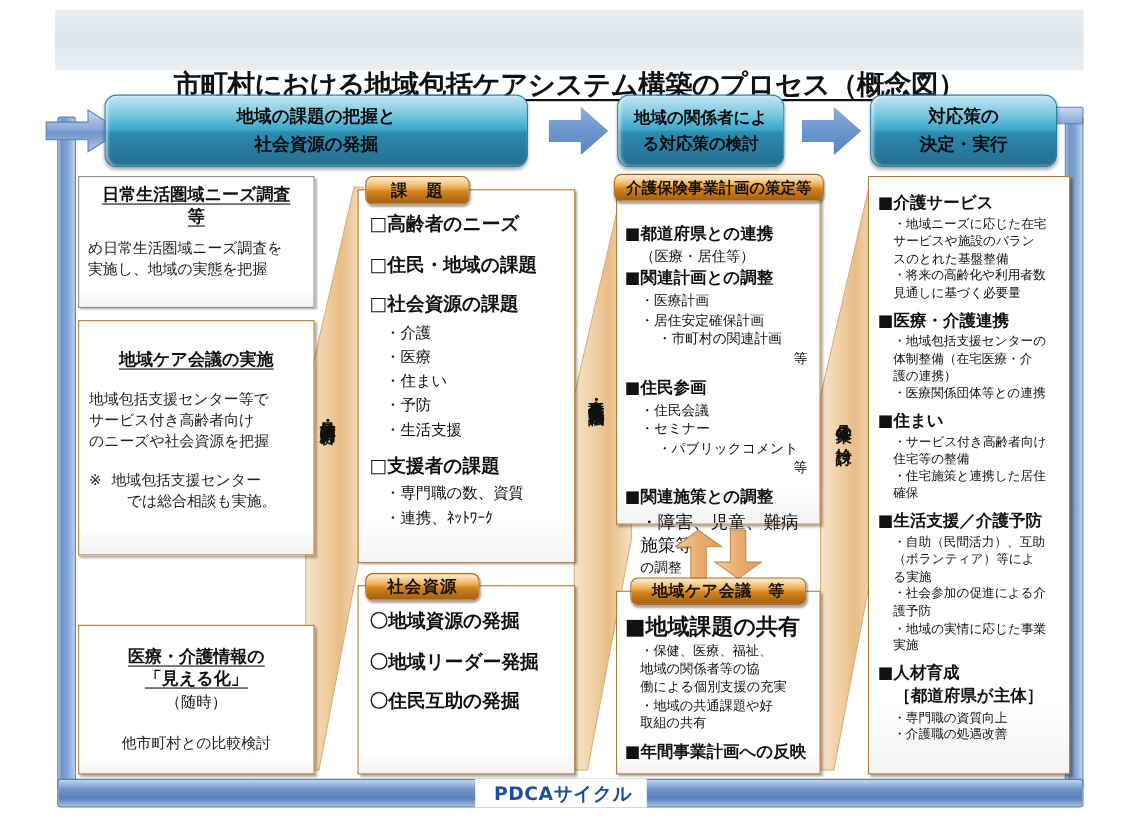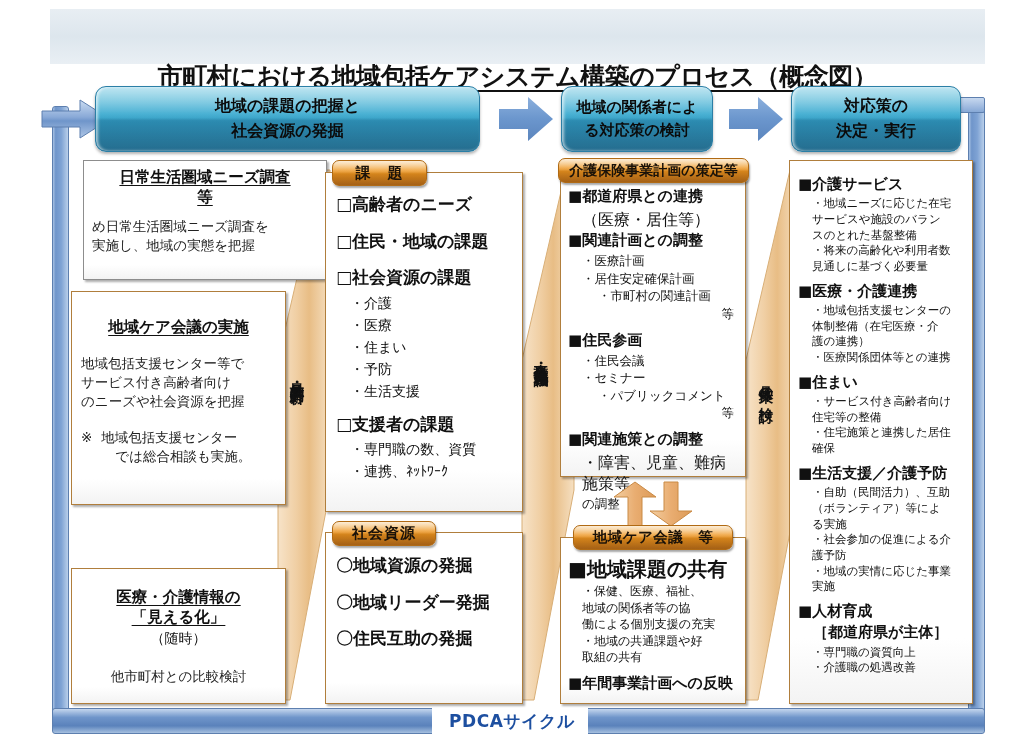--- a/index.html
+++ b/index.html
@@ -207,21 +207,21 @@
 <svg class="ribbon" style="left:520px; top:160px; width:56px; height:545px;" viewBox="0 0 56 545" preserveAspectRatio="none">
   <path d="M2 540 L2 200 L46 10 L54 10 L54 330 L14 540 Z" fill="url(#gRib)" stroke="#d8ae76" stroke-width="1"></path>
 </svg>
 <div class="vtext" style="left:532px; top:352px;">事業化・施策化協議</div>
 
 <svg class="ribbon" style="left:744px; top:160px; width:56px; height:545px;" viewBox="0 0 56 545" preserveAspectRatio="none">
   <path d="M2 540 L2 200 L46 10 L54 10 L54 330 L14 540 Z" fill="url(#gRib)" stroke="#d8ae76" stroke-width="1"></path>
 </svg>
 <div class="vtext" style="left:757px; top:375px;">具体策の検討</div>
 
-<div class="card grayb" style="left:71px; top:160px; width:244px; height:120px;margin-left:12px;">
+<div class="card grayb" style="left:71px; top:160px; width:215px; height:120px;">
   <div style="padding:7px 8px 0;">
     <div class="card-title">日常生活圏域ニーズ調査</div>
     <div class="card-title">等</div>
     <div class="card-body" style="margin-top:9px;">
       <div>め日常生活圏域ニーズ調査を</div>
       <div>実施し、地域の実態を把握</div>
     </div>
   </div>
 </div>
 
@@ -278,23 +278,23 @@
       <div class="l1" style="line-height: 1.5; font-size: 17px;">〇地域資源の発掘</div>
       <div class="sp"></div>
       <div class="l1" style="line-height: 1.5; font-size: 17px;">〇地域リーダー発掘</div>
       <div class="sp"></div>
       <div class="l1" style="line-height: 1.5; font-size: 17px;">〇住民互助の発掘</div>
     </div>
 </div>
 
 <div class="otab" style="left:558px; top:158px; width:191px; height:25px; font-size:14px; letter-spacing:0px;">介護保険事業計画の策定等</div>
 <div class="card" style="left:560px; top:170px; width:186px; height:307px;">
-  <div style="padding:16px 5px 0 7px;">
+  <div style="padding:32px 5px 0 7px;">
       <div class="l1s" style="line-height: 1.33; font-size: 15px;">■都道府県との連携</div>
-      <div class="l2" style="line-height: 1.33; font-size: 16px;">（医療・居住等）</div>
+      <div class="l2" style="line-height: 1.33; font-size: 13px;">（医療・居住等）</div>
       <div class="l1s" style="line-height: 1.33; font-size: 15px;">■関連計画との調整</div>
       <div class="l2" style="line-height: 1.33; font-size: 12.5px;">・医療計画</div>
       <div class="l2" style="line-height: 1.33; font-size: 12.5px;">・居住安定確保計画</div>
       <div class="l3" style="line-height: 1.33; font-size: 12.5px;">・市町村の関連計画</div>
       <div class="l2" style="text-align: right; margin-right: 6px; line-height: 1.33; font-size: 12.5px;">等</div>
       <div class="sp" style="height: 7px;"></div>
       <div class="l1s" style="line-height: 1.33; font-size: 15px;">■住民参画</div>
       <div class="l2" style="line-height: 1.33; font-size: 12.5px;">・住民会議</div>
       <div class="l2" style="line-height: 1.33; font-size: 12.5px;">・セミナー</div>
       <div class="l3" style="line-height: 1.33; font-size: 12.5px;">・パブリックコメント</div>

